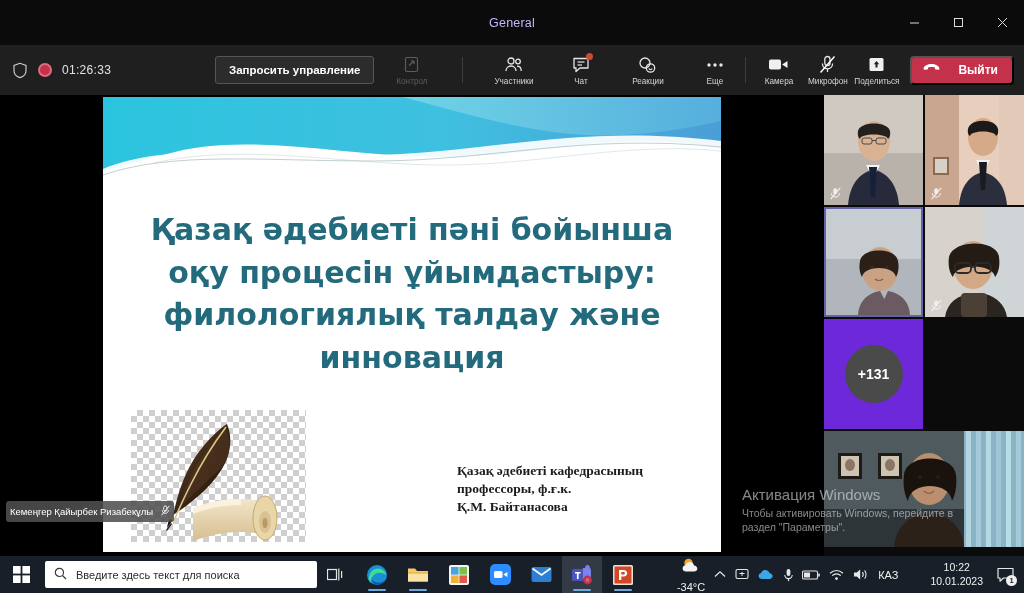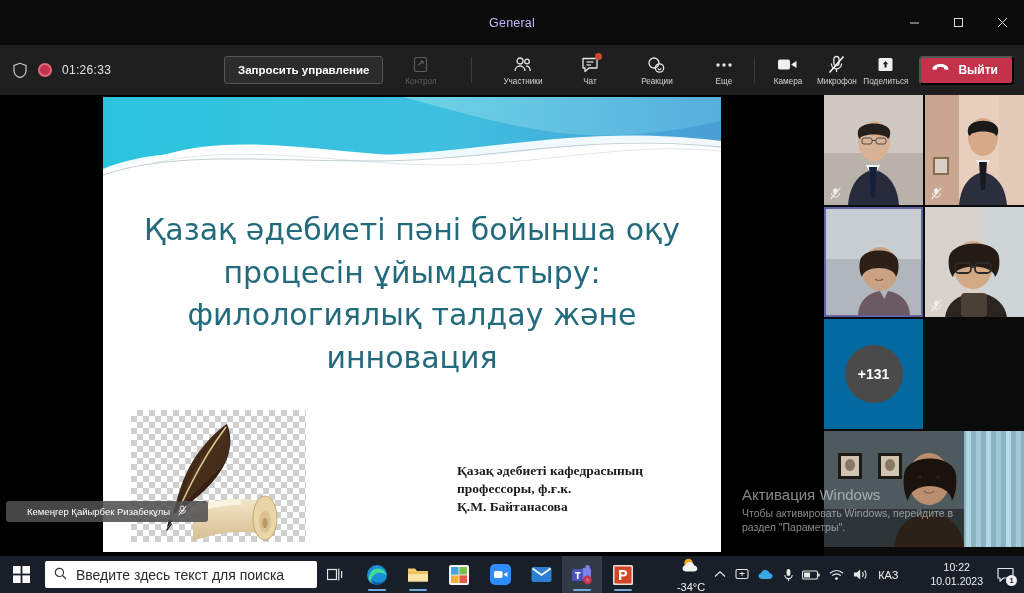--- a/index.html
+++ b/index.html
@@ -45,36 +45,36 @@
   }
   .tb-item .ic { height: 20px; display: flex; align-items: center; justify-content: center; color: #e6e6e6; }
   .tb-item .lb { font-size: 8.2px; color: #d4d4d4; white-space: nowrap; }
   .tb-item.disabled .ic, .tb-item.disabled .lb { color: #5c5c5c; }
   .divider { width: 1px; height: 26px; background: #3d3d3d; margin: 0 7px; }
   .badge-dot { position: absolute; top: 1px; right: 11px; width: 7px; height: 7px;
                border-radius: 50%; background: #cc4a31; }
 
   .leave-btn {
     background: #c4314b; color: #fff; border-radius: 4px; height: 29px;
-    display: flex; align-items: center; gap: 9px; padding: 0 14px 0 11px;
+    display: flex; align-items: center; gap: 18px; padding: 0 14px 0 11px;
     font-size: 12px; font-weight: bold; margin-left: 8px;
   }
 
   
   .stage { position: absolute; top: 95px; left: 0; width: 824px; height: 461px; background: #000; }
   .slide {
     position: absolute; left: 103px; top: 2px; width: 618px; height: 455px;
     background: #fff; overflow: hidden;
   }
   .wave { position: absolute; top: 0; left: 0; width: 100%; height: 112px; }
 
   .slide-title {
     position: absolute; top: 112px; left: 28px; width: 562px;
     text-align: center; color: #236b7c; font-size: 30px; line-height: 1.42;
-    font-family: "DejaVu Sans", sans-serif; font-weight: 400;
+    font-family: "DejaVu Sans", sans-serif; font-weight: 700;
   }
 
   .quill-wrap { position: absolute; left: 28px; bottom: 10px; width: 175px; height: 132px; }
   .checker {
     position: absolute; inset: 0;
     background-image:
       linear-gradient(45deg, #cfcfcf 25%, transparent 25%, transparent 75%, #cfcfcf 75%),
       linear-gradient(45deg, #cfcfcf 25%, transparent 25%, transparent 75%, #cfcfcf 75%);
     background-size: 12px 12px;
     background-position: 0 0, 6px 6px;
@@ -83,40 +83,40 @@
 
   .author {
     position: absolute; right: 24px; bottom: 36px; width: 240px;
     color: #1b1b1b; font-size: 13.5px; line-height: 1.34;
     font-family: "Liberation Serif", serif; font-weight: bold; text-align: left;
   }
 
   .presenter-chip {
     position: absolute; left: 6px; bottom: 34px;
     background: rgba(80,80,80,.88); color: #fff; font-size: 9.5px;
-    padding: 4px 21px; border-radius: 3px; display: flex; align-items: center; gap: 8px;
+    padding: 4px 4px; border-radius: 3px; display: flex; align-items: center; gap: 8px;
     white-space: nowrap; z-index: 5;
   }
 
   
   .rail { position: absolute; top: 95px; left: 824px; width: 200px; height: 461px; background: #0b0b0b; }
   .tile-row { display: flex; gap: 2px; margin-bottom: 2px; }
   .tile { position: relative; width: 99px; height: 110px; background: #16181c; overflow: hidden; }
   .tile.active { outline: 2px solid #6264a7; outline-offset: -2px; }
   .tile .mic-off {
     position: absolute; left: 4px; bottom: 4px; width: 15px; height: 15px;
     display: flex; align-items: center; justify-content: center;
   }
   .avatar-tile { display: flex; flex-direction: column; align-items: center; justify-content: center;
                  background: #1b1b1b; gap: 5px; }
   .avatar { width: 50px; height: 50px; border-radius: 50%; overflow: hidden; background: #f0e6e0; position: relative; }
   .avatar-row { display: flex; align-items: center; gap: 7px; }
   .avatar-name { color: #e0e0e0; font-size: 8px; max-width: 52px; overflow: hidden;
                  text-overflow: ellipsis; white-space: nowrap; }
-  .overflow-tile { display: flex; align-items: center; justify-content: center; background: #0369a1; }
+  .overflow-tile { display: flex; align-items: center; justify-content: center; background: #6d28d9; }
   .overflow-circle {
     width: 58px; height: 58px; border-radius: 50%; background: #4a4a4a;
     display: flex; align-items: center; justify-content: center;
     color: #fff; font-size: 14px; font-weight: bold;
   }
   .wide-tile { width: 200px; height: 116px; position: relative; overflow: hidden; background: #2b2f33; }
 
   
   .watermark {
     position: absolute; left: 742px; top: 478px; width: 275px;
@@ -127,21 +127,21 @@
   .watermark .wm1 { font-size: 15px; margin-bottom: 3px; }
   .watermark .wm2 { font-size: 10.5px; line-height: 1.35; }
 
   
   .taskbar { position: absolute; left: 0; top: 556px; width: 1024px; height: 37px; background: #191f28; display: flex; align-items: center; }
   .start { width: 42px; height: 37px; display: flex; align-items: center; justify-content: center; }
   .search {
     width: 272px; height: 27px; background: #fff; border-radius: 2px;
     display: flex; align-items: center; gap: 9px; padding: 0 9px; margin-left: 3px;
   }
-  .search .ph { color: #2b2b2b; font-size: 14px; }
+  .search .ph { color: #2b2b2b; font-size: 11px; }
   .tv-btn { width: 36px; height: 37px; display: flex; align-items: center; justify-content: center; }
   .apps { display: flex; align-items: center; gap: 1px; margin-left: 4px; }
   .app { width: 40px; height: 37px; display: flex; align-items: center; justify-content: center; position: relative; }
   .app.running::after { content: ""; position: absolute; bottom: 2px; left: 11px; width: 18px; height: 2px; background: #6fa8dc; border-radius: 1px; }
   .app.active { background: #323a45; }
   .tray { margin-left: auto; display: flex; align-items: center; gap: 9px; padding-right: 6px; }
   .tray .ti { display: flex; align-items: center; justify-content: center; color: #e6e6e6; }
   .weather { display: flex; align-items: center; gap: 5px; color: #f0f0f0; font-size: 11px; flex-direction: column; }
   .lang { color: #f0f0f0; font-size: 11px; }
   .clock { color: #f0f0f0; font-size: 10.5px; line-height: 1.28; text-align: center; margin-left: 23px; }

